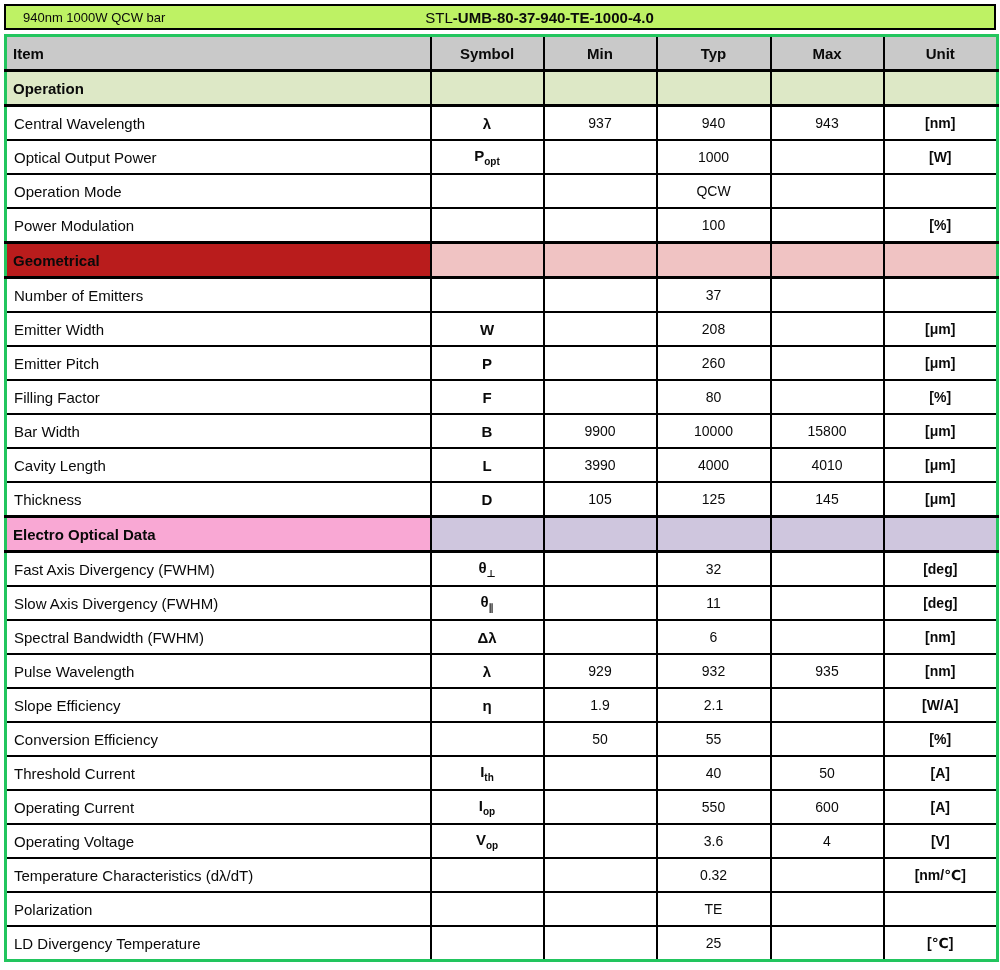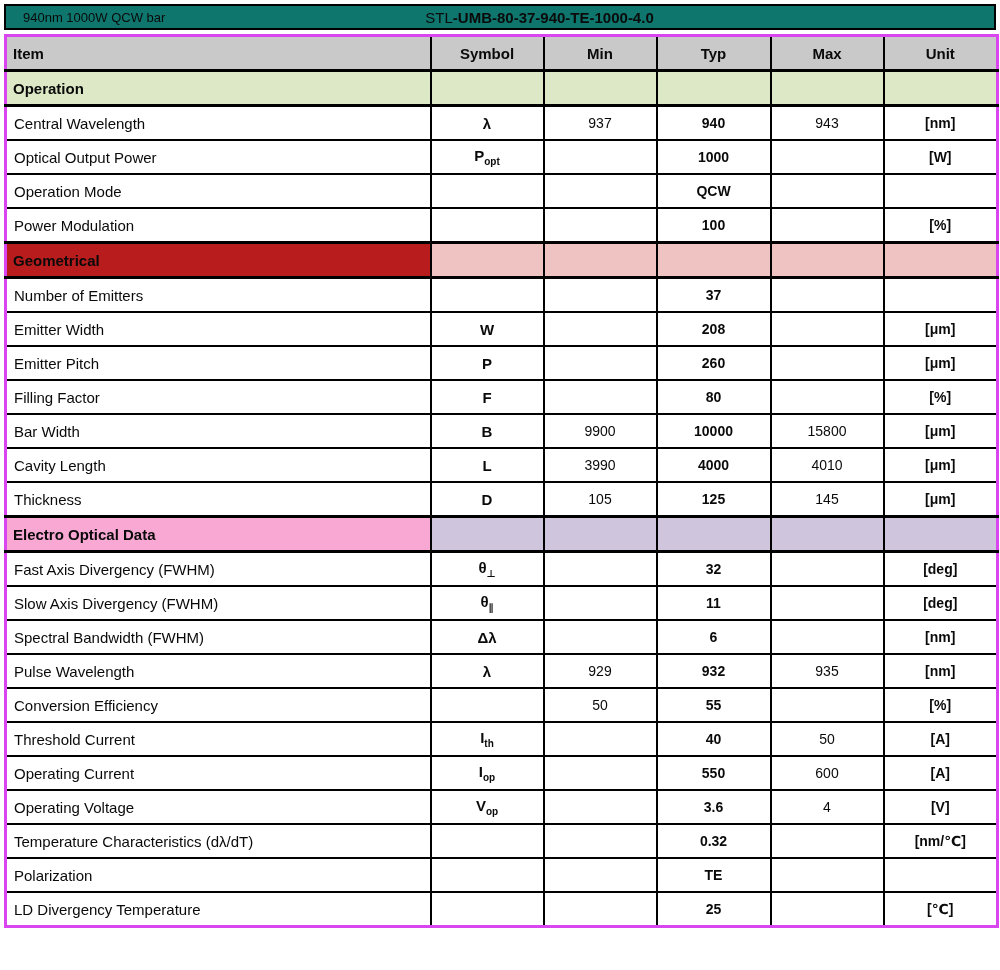--- a/index.html
+++ b/index.html
@@ -12,21 +12,21 @@
     color: #0a0a0a;
   }
   .sheet {
     padding: 4px 4px 0 4px;
   }
   
   .title-bar {
     position: relative;
     height: 22px;
     border: 2px solid #000;
-    background: #0f766e;
+    background: #bef264;
     display: flex;
     align-items: center;
     margin-bottom: 4px;
     text-align: right;
   }
   .product-label {
     font-size: 13px;
     padding-left: 17px;
   }
   .model-number {
@@ -35,21 +35,21 @@
     transform: translateX(-50%);
     font-size: 15px;
     white-space: nowrap;
   }
   .model-number .bold-part { font-weight: bold; }
   
   table {
     border-collapse: collapse;
     table-layout: fixed;
     width: 992px;
-    border: 3px solid #d946ef;
+    border: 3px solid #22c55e;
   }
   th, td {
     border: 2px solid #000;
     overflow: hidden;
     white-space: nowrap;
     padding: 0;
   }
   thead th {
     background: #c9c9c9;
     height: 32px;
@@ -85,21 +85,21 @@
   td.symbol-cell {
     font-weight: bold;
     font-size: 15px;
     line-height: 1;
   }
   td.symbol-cell sub {
     font-size: 10px;
     font-weight: bold;
     margin-top: 45px;
   }
-  td.typ-cell  { font-weight: bold; }
+  td.typ-cell  { font-weight: normal; }
   td.unit-cell { font-weight: bold; }
 </style>
 </head>
 <body>
 
 <div class="sheet">
 
   <div class="title-bar">
     <span class="product-label">940nm 1000W QCW bar</span>
     <span class="model-number">
@@ -265,20 +265,28 @@
         </tr>
         <tr>
           <td class="item-cell">Pulse Wavelength</td>
           <td class="symbol-cell">λ</td>
           <td class="min-cell">929</td>
           <td class="typ-cell">932</td>
           <td class="max-cell">935</td>
           <td class="unit-cell">[nm]</td>
         </tr>
         <tr>
+          <td class="item-cell">Slope Efficiency</td>
+          <td class="symbol-cell">η</td>
+          <td class="min-cell">1.9</td>
+          <td class="typ-cell">2.1</td>
+          <td class="max-cell"></td>
+          <td class="unit-cell">[W/A]</td>
+        </tr>
+        <tr>
           <td class="item-cell">Conversion Efficiency</td>
           <td class="symbol-cell"></td>
           <td class="min-cell">50</td>
           <td class="typ-cell">55</td>
           <td class="max-cell"></td>
           <td class="unit-cell">[%]</td>
         </tr>
         <tr>
           <td class="item-cell">Threshold Current</td>
           <td class="symbol-cell">I<sub>th</sub></td>

